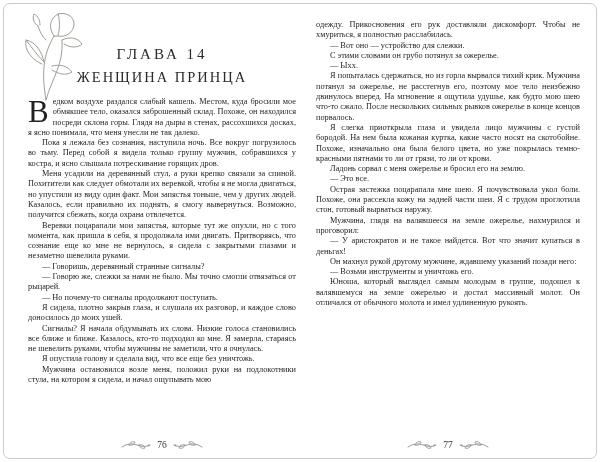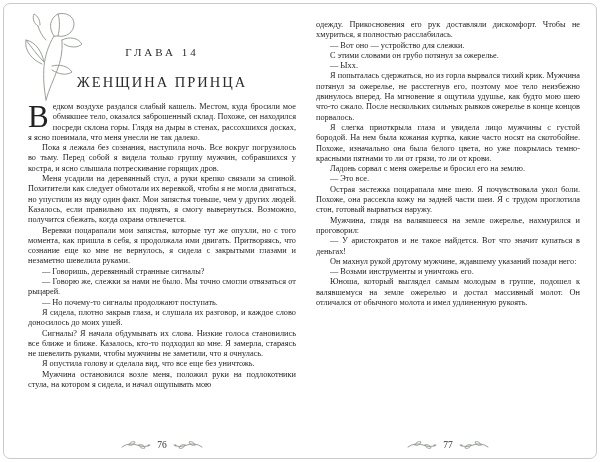--- a/index.html
+++ b/index.html
@@ -27,27 +27,27 @@
     position: absolute;
     top: 0; bottom: 0;
     font-family: "Liberation Serif", serif;
     color: #1d1d1d;
   }
   .page.left  { left: 24px;  width: 268px; }
   .page.right { left: 312px; width: 264px; }
 
   .chapter-head { text-align: center; margin-top: 42px; color: #2b2b2b; }
   .chapter-label {
-    font-size: 11px;
+    font-size: 15px;
     letter-spacing: 3px;
   }
   .chapter-title {
     font-size: 14.5px;
     letter-spacing: 2px;
-    margin-top: 16px;
+    margin-top: 6px;
   }
 
   .body {
     margin-top: 11px;
     font-size: 8.3px;
     line-height: 10.3px;
     text-align: justify;
     font-family: Liberation Serif, serif;
   }
   .page.right .body { margin-top: 16px; }

